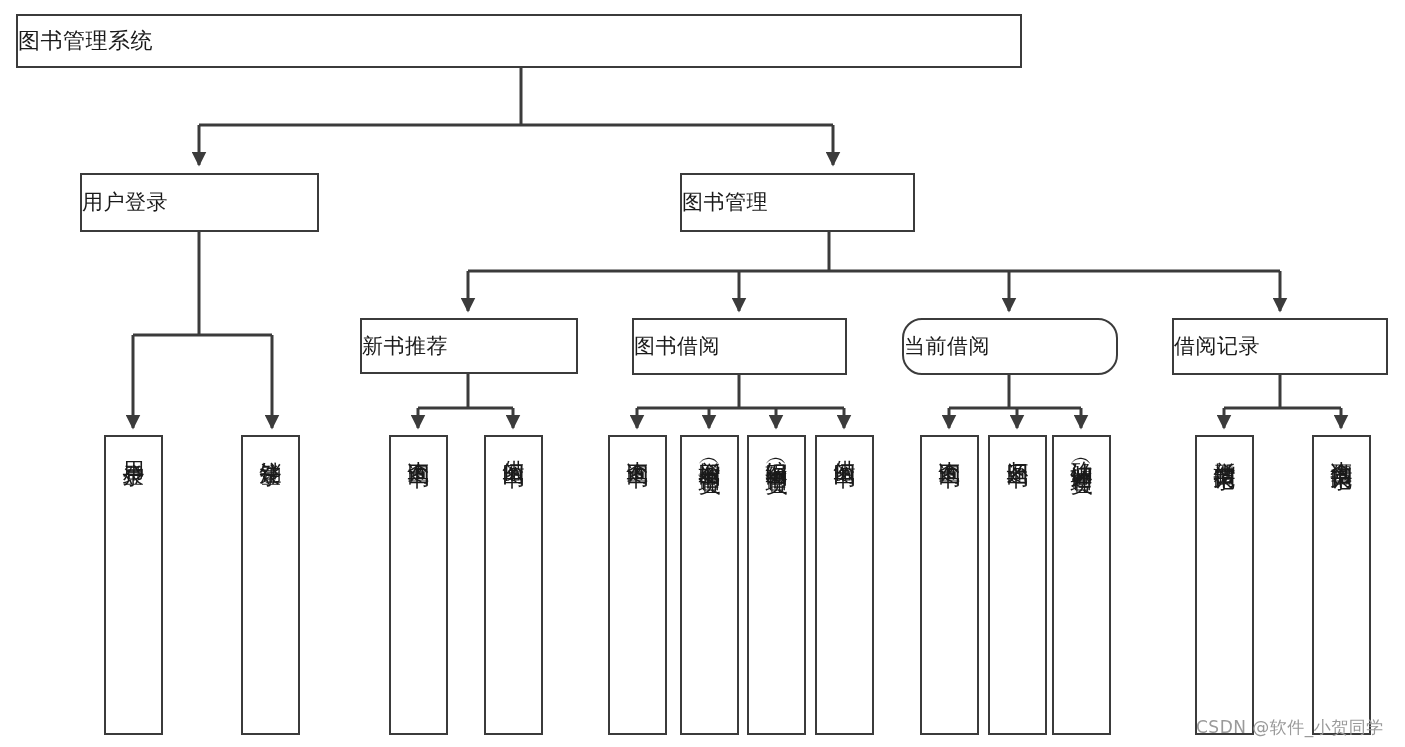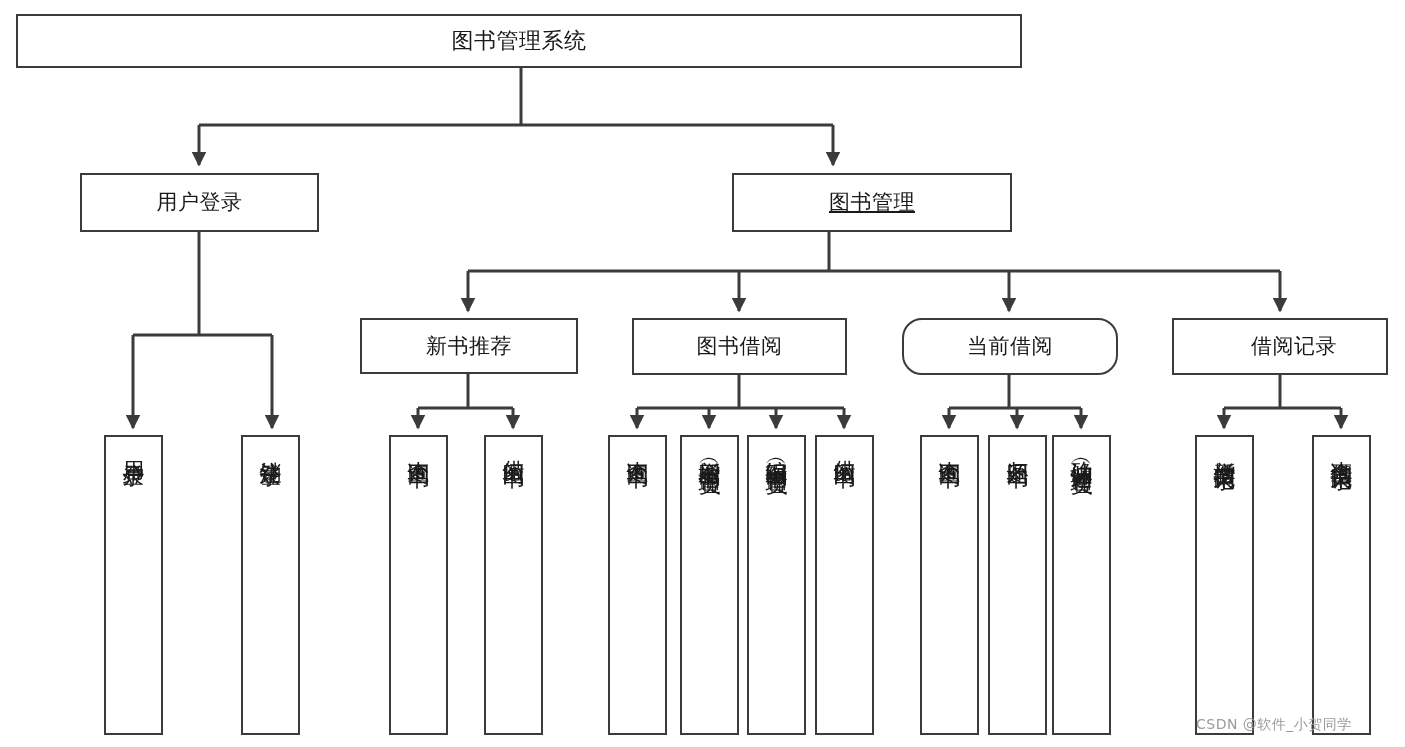--- a/index.html
+++ b/index.html
@@ -24,21 +24,21 @@
     width: 1405px;
     height: 747px;
   }
   .node {
     position: absolute;
     box-sizing: border-box;
     border: 2px solid #3b3b3b;
     background: #ffffff;
     display: flex;
     align-items: center;
-    justify-content: center;
+    justify-content: flex-start;
     color: #1a1a1a;
   }
   .node .lbl {
     display: block;
     text-align: center;
     line-height: 1.18;
     letter-spacing: 0.5px;
   }
   .node.horiz .lbl {
     writing-mode: horizontal-tb;
@@ -55,21 +55,21 @@
   .node.vert .lbl {
     writing-mode: vertical-rl;
     text-orientation: upright;
     font-size: 22px;
     line-height: 1.0;
     letter-spacing: 2px;
     white-space: nowrap;
   }
   .watermark {
     position: absolute;
-    font-size: 14px;
+    font-size: 17px;
     color: #9a9a9a;
     white-space: nowrap;
     letter-spacing: 0.5px;
   }
 </style>
 </head>
 <body>
 
 <div id="canvas">
 
@@ -123,34 +123,34 @@
     </g>
   </svg>
 
   <div class="node horiz root" style="left:16px; top:14px; width:1006px; height:54px;">
     <span class="lbl">图书管理系统</span>
   </div>
 
   <div class="node horiz" style="left:80px; top:173px; width:239px; height:59px;">
     <span class="lbl">用户登录</span>
   </div>
-  <div class="node horiz" style="left:732px; top:173px; width:280px; height:59px;text-decoration:underline;">
+  <div class="node horiz" style="left:680px; top:173px; width:235px; height:59px;">
     <span class="lbl">图书管理</span>
   </div>
 
   <div class="node horiz" style="left:632px; top:318px; width:215px; height:57px;">
     <span class="lbl">图书借阅</span>
   </div>
   <div class="node horiz" style="left:360px; top:318px; width:218px; height:56px;">
     <span class="lbl">新书推荐</span>
   </div>
   <div class="node horiz" style="left:902px; top:318px; width:216px; height:57px;border-radius:20px;">
     <span class="lbl">当前借阅</span>
   </div>
-  <div class="node horiz" style="left:1172px; top:318px; width:216px; height:57px;padding-left:28px;">
+  <div class="node horiz" style="left:1172px; top:318px; width:216px; height:57px;">
     <span class="lbl">借阅记录</span>
   </div>
 
   <div class="node vert" style="left:104px; top:435px; width:59px; height:300px;">
     <span class="lbl">用户登录</span>
   </div>
   <div class="node vert" style="left:241px; top:435px; width:59px; height:300px;">
     <span class="lbl">注销登录</span>
   </div>
 

